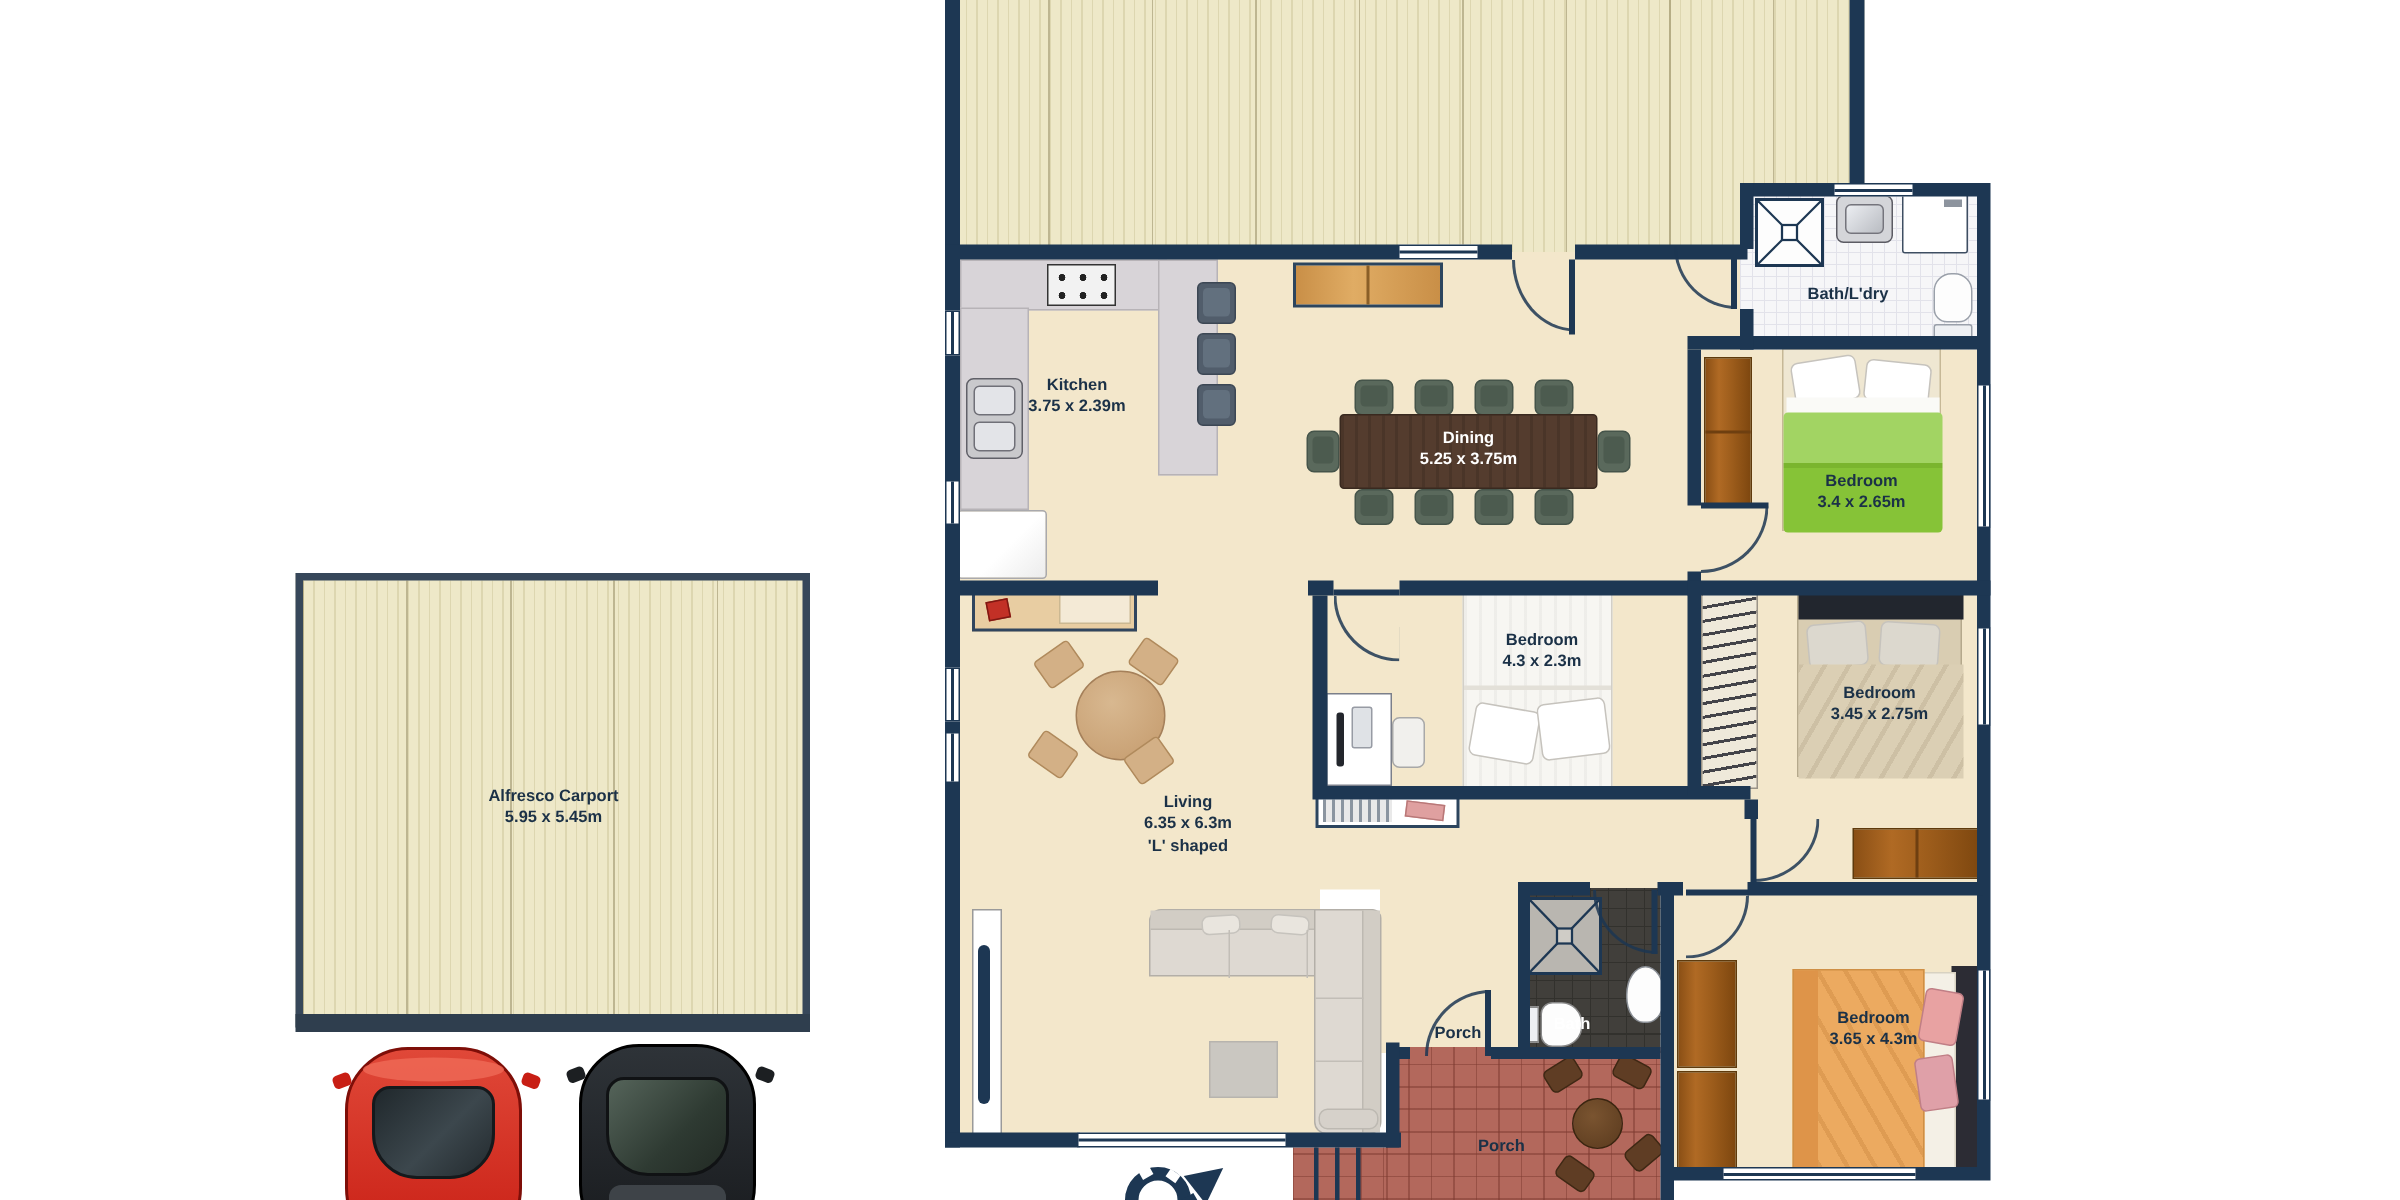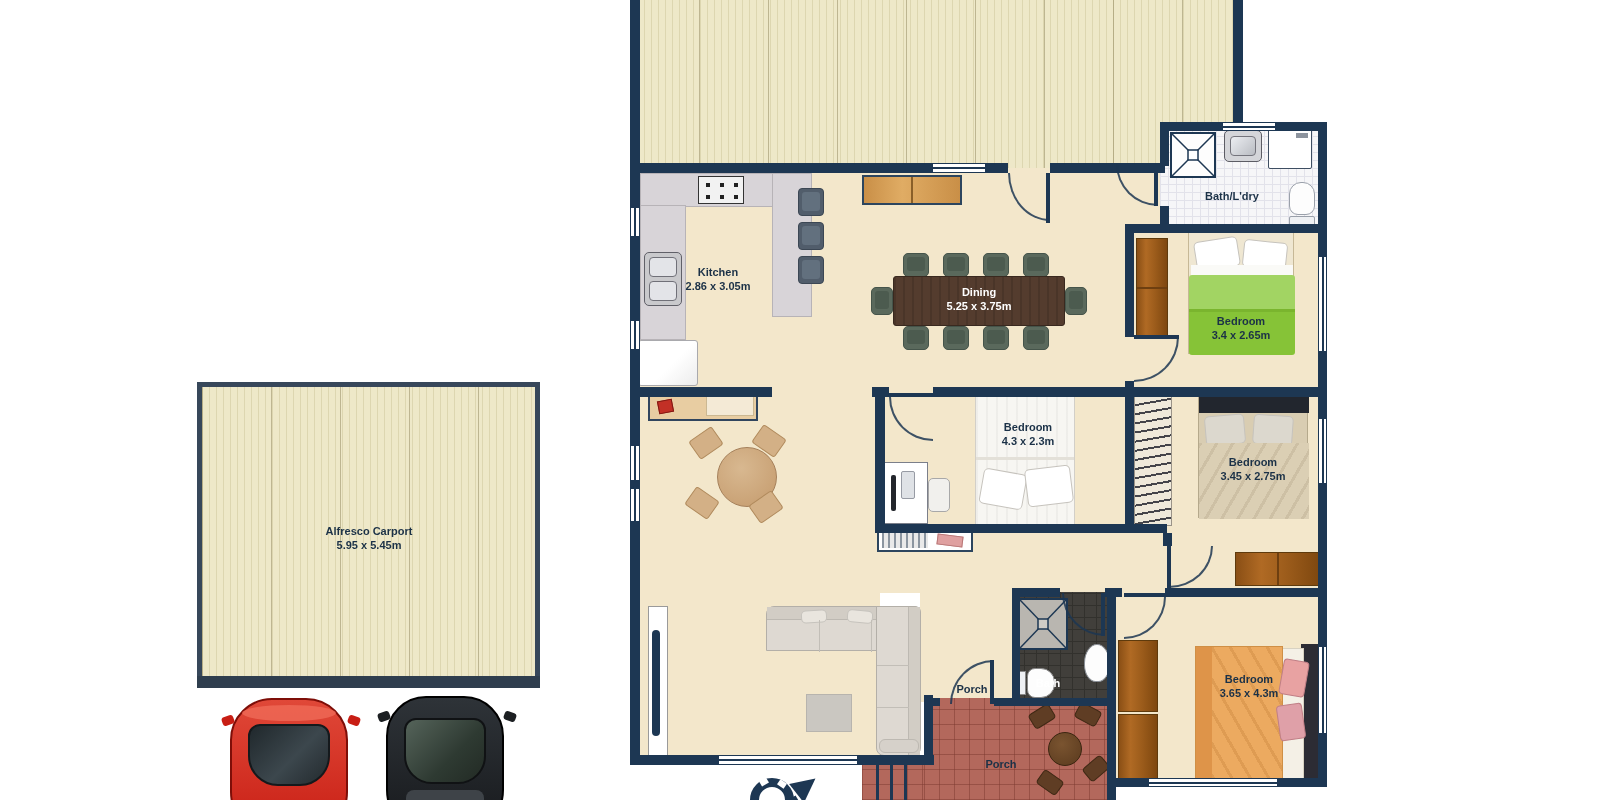--- a/index.html
+++ b/index.html
@@ -305,39 +305,44 @@
   <div class="arc tr" style="left:1062px;top:593px;width:43px;height:43px;"></div>
   <div class="leaf" style="left:1101px;top:593px;width:4px;height:43px;"></div>
   <div class="arc br" style="left:950px;top:660px;width:44px;height:44px;"></div>
   <div class="leaf" style="left:990px;top:660px;width:4px;height:44px;"></div>
   <div class="arc tr" style="left:1116px;top:164px;width:42px;height:42px;"></div>
   <div class="leaf" style="left:1154px;top:164px;width:4px;height:42px;"></div>
 
   <div class="lbl" style="left:1172px;top:189px;width:120px;">
     <span>Bath/L'dry</span>
   </div>
-  <div class="lbl" style="left:660px;top:265px;width:116px;">
+  <div class="lbl" style="left:660px;top:250px;width:116px;">
     <span style="display:block">Kitchen</span>
-    <span style="display:block">2.86 x 3.05m</span>
+    <span style="display:block">3.75 x 2.39m</span>
   </div>
   <div class="lbl white" style="left:897px;top:285px;width:164px;">
     <span style="display:block">Dining</span>
     <span style="display:block">5.25 x 3.75m</span>
   </div>
   <div class="lbl" style="left:1191px;top:314px;width:100px;">
     <span style="display:block">Bedroom</span>
     <span style="display:block">3.4 x 2.65m</span>
   </div>
   <div class="lbl" style="left:978px;top:420px;width:100px;">
     <span style="display:block">Bedroom</span>
     <span style="display:block">4.3 x 2.3m</span>
   </div>
   <div class="lbl" style="left:1198px;top:455px;width:110px;">
     <span style="display:block">Bedroom</span>
     <span style="display:block">3.45 x 2.75m</span>
+  </div>
+  <div class="lbl" style="left:732px;top:528px;width:120px;">
+    <span style="display:block">Living</span>
+    <span style="display:block">6.35 x 6.3m</span>
+    <span style="display:block">'L' shaped</span>
   </div>
   <div class="lbl" style="left:944px;top:682px;width:56px;">
     <span>Porch</span>
   </div>
   <div class="lbl white" style="left:1026px;top:676px;width:44px;">
     <span>Bath</span>
   </div>
   <div class="lbl" style="left:974px;top:757px;width:54px;">
     <span>Porch</span>
   </div>

